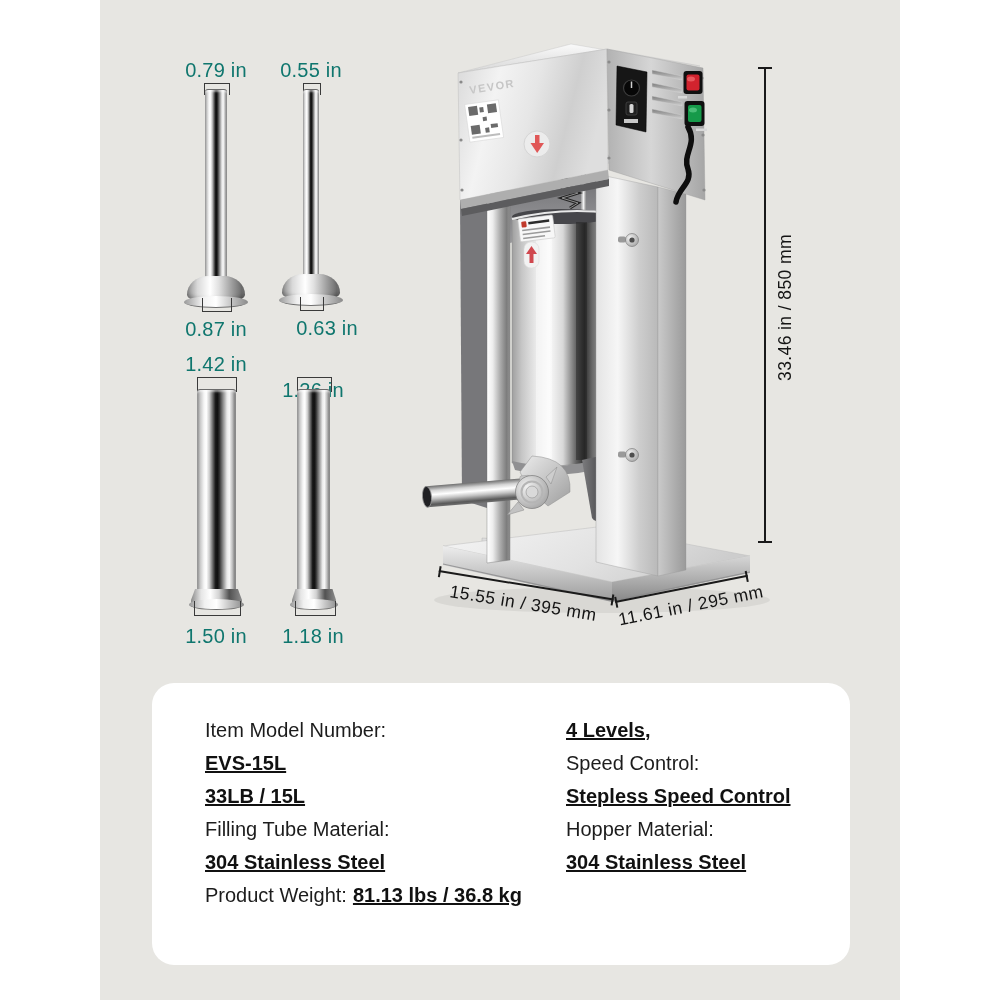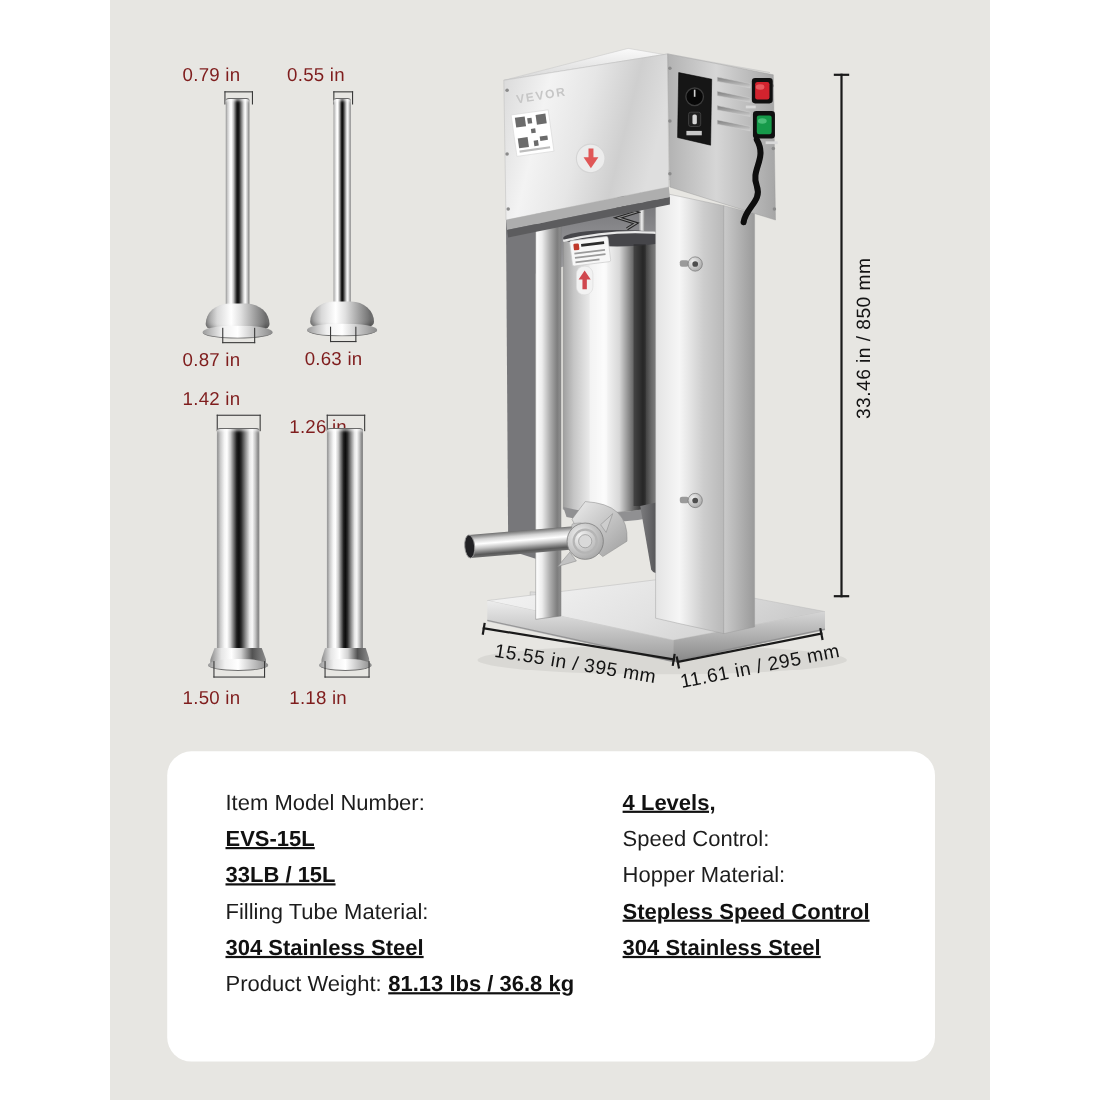--- a/index.html
+++ b/index.html
@@ -6,22 +6,22 @@
   body{
     width:1000px;height:1000px;background:#ffffff;position:relative;
     font-family:"Liberation Sans","DejaVu Sans",sans-serif;color:#1a1a1a;
     -webkit-font-smoothing:antialiased;
   }
   .page{position:absolute;inset:0;overflow:hidden;}
   .canvas{position:absolute;left:100px;top:0;width:800px;height:1000px;background:#e7e6e2;}
 
   
   .dim-label{
-    position:absolute;width:100px;
-    font-size:17px;font-weight:400;color:#7f1d1d;letter-spacing:.2px;white-space:nowrap;
+    position:absolute;width:100px;text-align:center;
+    font-size:20px;font-weight:400;color:#0f766e;letter-spacing:.2px;white-space:nowrap;
   }
 
   
   .bracket{position:absolute;border:1.4px solid #3a3a3a;background:transparent;}
   .bracket.top{border-bottom:none;}
   .bracket.bottom{border-top:none;}
 
   
   .tube-body{
     position:absolute;
@@ -411,23 +411,23 @@
       </div>
     </div>
     <div class="spec-col right">
       <div class="spec-line">
           <span class="val">4 Levels,</span>
         </div>
       <div class="spec-line">
           <span class="lbl">Speed Control:</span>
         </div>
       <div class="spec-line">
+          <span class="val">Stepless Speed Control</span>
+        </div>
+      <div class="spec-line">
           <span class="lbl">Hopper Material:</span>
-        </div>
-      <div class="spec-line">
-          <span class="val">Stepless Speed Control</span>
         </div>
       <div class="spec-line">
           <span class="val">304 Stainless Steel</span>
         </div>
     </div>
   </div>
 </div>
 
 </body></html>

